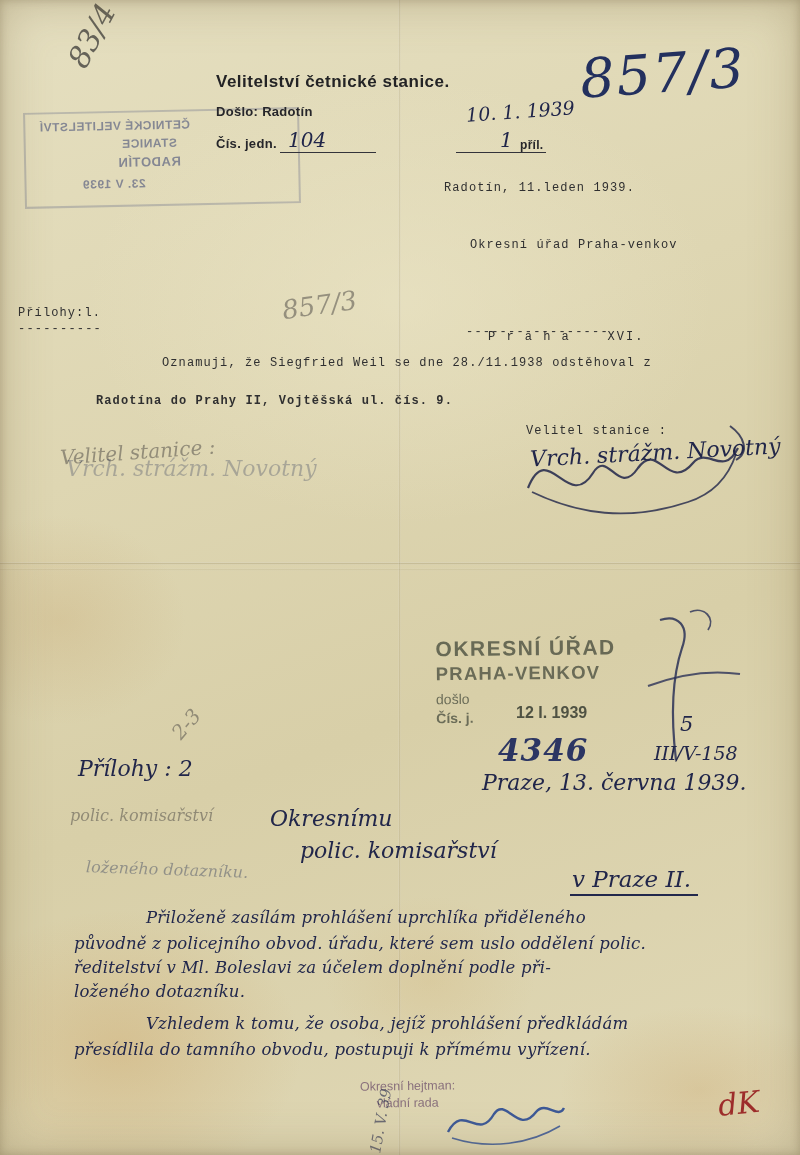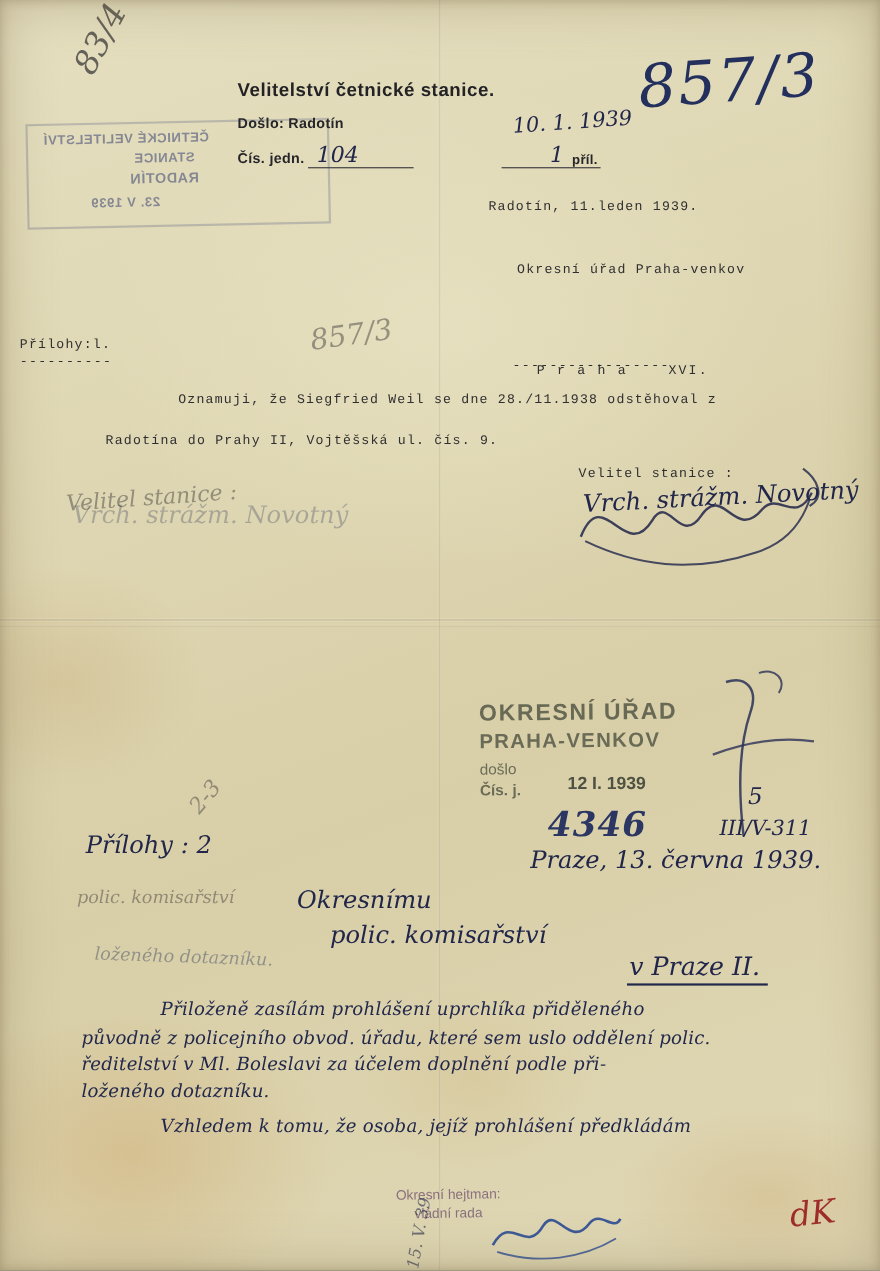--- a/index.html
+++ b/index.html
@@ -224,21 +224,21 @@
   <div class="typed" style="left:444px; top:181px;">Radotín, 11.leden 1939.</div>
   <div class="typed" style="left:470px; top:238px;">Okresní úřad Praha-venkov</div>
 
   <div class="typed" style="left:18px; top:306px;">Přílohy:l.</div>
   <div class="typed dashes" style="left:18px; top:322px;">----------</div>
 
   <div class="typed" style="left:488px; top:306px; letter-spacing:2px;margin-top:24px;">P r a h a    XVI.</div>
   <div class="typed dashes" style="left:466px; top:325px;">-----------------</div>
 
   <div class="typed" style="left:162px; top:356px;">Oznamuji, že Siegfried Weil se dne 28./11.1938 odstěhoval z</div>
-  <div class="typed" style="left:96px; top:394px;">Radotína do Prahy II, Vojtěšská ul. čís. 9.</div>
+  <div class="typed" style="left:96px; top:394px;font-weight:bold;">Radotína do Prahy II, Vojtěšská ul. čís. 9.</div>
 
   <div class="typed" style="left:526px; top:424px;">Velitel stanice :</div>
 
   <div class="hand ink-dark" style="left:530px; top:440px; font-size:22px; transform:rotate(-3deg);">Vrch. strážm. Novotný</div>
   <svg class="signature-stroke" style="left:508px; top:418px;" width="250" height="110" viewBox="0 0 250 110">
     <path d="M20 70 C 40 20, 60 95, 85 55 C 100 30, 110 80, 130 50 C 150 22, 160 75, 185 45 C 200 28, 215 60, 230 30" fill="none" stroke="#21264a" stroke-width="2.2" opacity="0.85"></path>
     <path d="M24 74 C 70 96, 120 104, 180 84 C 205 76, 220 60, 228 36" fill="none" stroke="#21264a" stroke-width="1.8" opacity="0.8"></path>
     <path d="M222 8 C 236 18, 242 34, 228 42" fill="none" stroke="#21264a" stroke-width="2" opacity="0.8"></path>
   </svg>
 
@@ -255,35 +255,36 @@
   </div>
   <div class="hand ink-dark" style="left:516px; top:704px; font-size:16px; font-style:normal; font-family:'Liberation Sans',sans-serif; font-weight:bold; color:#4f5243;">12 I. 1939</div>
   <div id="stamp-docnum">4346</div>
 
   <svg class="signature-stroke" style="left:630px; top:600px;" width="130" height="180" viewBox="0 0 130 180">
     <path d="M30 20 C 48 14, 60 26, 52 48 C 44 72, 40 110, 46 160" fill="none" stroke="#2a3157" stroke-width="2.2" opacity="0.85"></path>
     <path d="M18 86 C 50 74, 82 70, 110 74" fill="none" stroke="#2a3157" stroke-width="2" opacity="0.8"></path>
     <path d="M60 12 C 74 6, 86 18, 78 30" fill="none" stroke="#2a3157" stroke-width="1.8" opacity="0.8"></path>
   </svg>
   <div class="hand ink-dark" style="left:680px; top:712px; font-size:21px;">5</div>
-  <div class="hand ink-dark" style="left:654px; top:742px; font-size:19px;">III/V-311</div>
+  <div class="hand ink-dark" style="left:654px; top:742px; font-size:19px;">III/V-158</div>
 
   <div class="hand ink-dark" style="left:78px; top:756px; font-size:22px;">Přílohy : 2</div>
   <div class="hand ink-dark" style="left:482px; top:770px; font-size:22px;">Praze, 13. června 1939.</div>
 
   <div class="hand ink-dark" style="left:270px; top:806px; font-size:22px;">Okresnímu</div>
   <div class="hand ink-dark" style="left:300px; top:838px; font-size:22px;">polic. komisařství</div>
   <div class="hand ink-dark" style="left:572px; top:866px; font-size:23px;text-align:center;">v Praze II.</div>
   <div style="position:absolute; left:570px; top:894px; width:128px; border-bottom:2px solid #22284c;"></div>
 
   <div class="body-line" style="left:74px; top:934px;">původně z policejního obvod. úřadu, které sem uslo oddělení polic.</div>
   <div class="body-line" style="left:146px; top:908px;">Přiloženě zasílám prohlášení uprchlíka přiděleného</div>
   <div class="body-line" style="left:74px; top:958px;">ředitelství v Ml. Boleslavi za účelem doplnění podle při-</div>
   <div class="body-line" style="left:74px; top:982px;">loženého dotazníku.</div>
   <div class="body-line" style="left:146px; top:1014px;">Vzhledem k tomu, že osoba, jejíž prohlášení předkládám</div>
+  <div class="body-line" style="left:74px; top:1040px;">přesídlila do tamního obvodu, postupuji k přímému vyřízení.</div>
 
   <div class="hand red" style="left:718px; top:1086px; font-size:30px; transform:rotate(-6deg);">dK</div>
 
   <div id="bottom-stamp">
     <div>Okresní hejtman:</div>
     <div>vládní rada</div>
   </div>
   <div class="hand ink-dark" style="left:348px; top:1112px; font-size:15px; transform:rotate(-80deg); opacity:0.6;">15. V. 39</div>
   <svg class="signature-stroke" style="left:440px; top:1092px;" width="130" height="60" viewBox="0 0 130 60">
     <path d="M8 40 C 24 10, 38 50, 54 22 C 66 4, 78 44, 96 20 C 106 8, 118 28, 124 16" fill="none" stroke="#2b4b93" stroke-width="2.4" opacity="0.9"></path>

